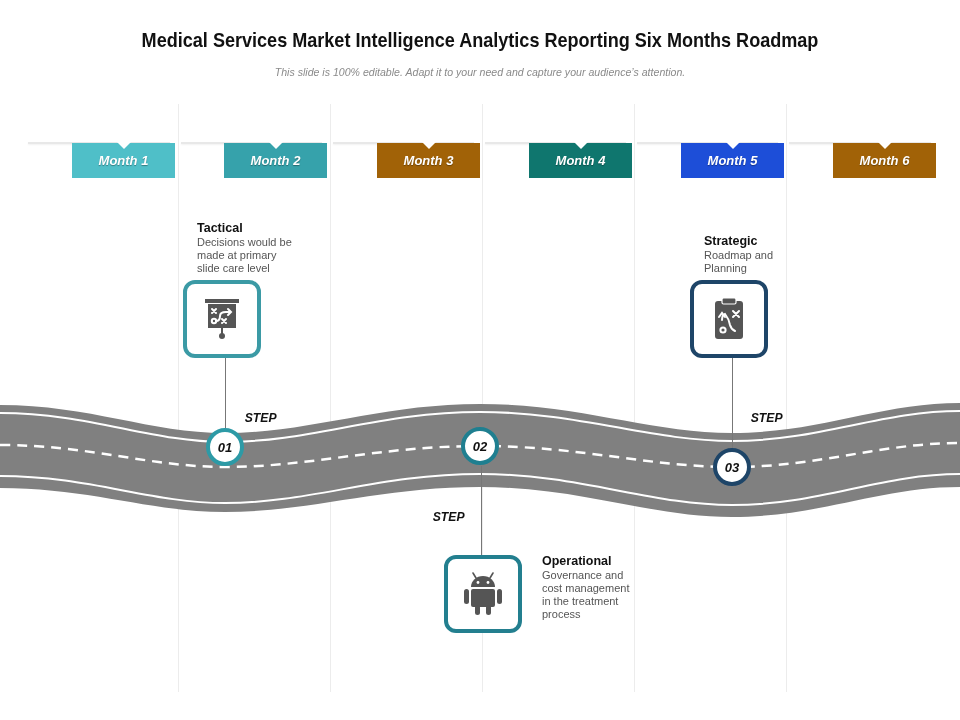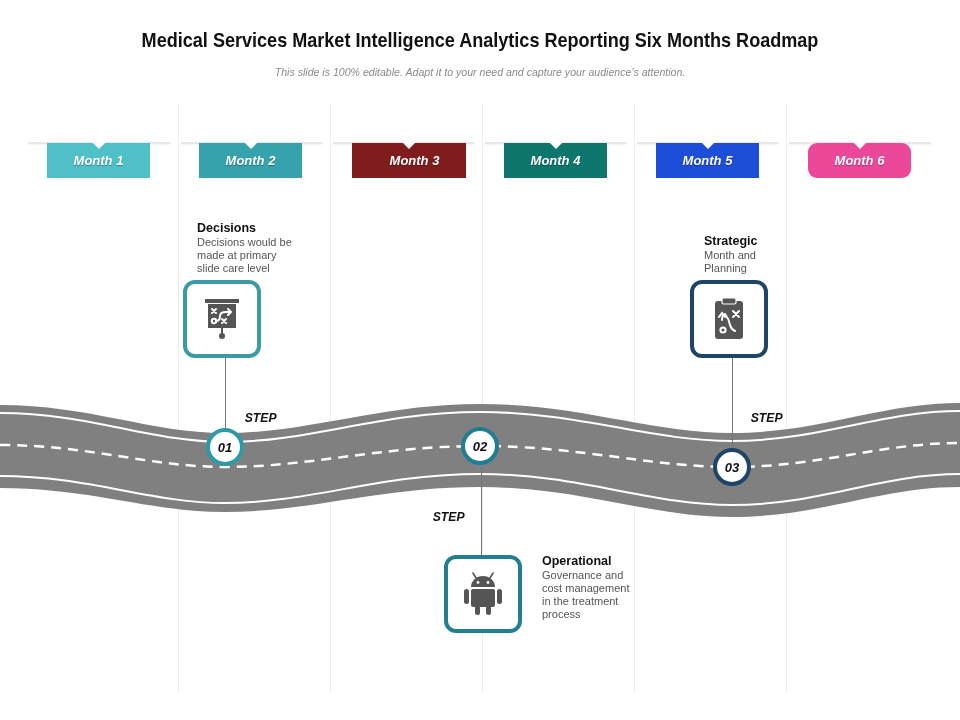--- a/index.html
+++ b/index.html
@@ -23,20 +23,21 @@
   }
   .hdr-line {
     position: absolute; top: 142px; height: 2px; background: #e8e8e8;
     box-shadow: 0 1px 2px rgba(0,0,0,0.06);
   }
   .month-tab {
     position: absolute; top: 143px; width: 103px; height: 35px;
     color: #fff; font-weight: bold; font-style: italic; font-size: 13px;
     display: flex; align-items: center; justify-content: center;
     text-shadow: 0 1px 1px rgba(0,0,0,0.35);
+    margin-left: 25px;
   }
   .month-tab .notch {
     position: absolute; top: -1px; left: 50%; margin-left: -7px;
     width: 0; height: 0; border-left: 7px solid transparent;
     border-right: 7px solid transparent; border-top: 7px solid #fff;
   }
   #road { position: absolute; left: 0; top: 0; }
   .step-label {
     position: absolute; font-weight: bold; font-style: italic; font-size: 13.5px;
     color: #111; transform: scaleX(0.9);
@@ -76,49 +77,49 @@
 <div class="hdr-line" style="left:789px;width:142px"></div>
 
 <div class="month-tab" style="left: 47px; background: rgb(79, 191, 200);">
     <span class="notch"></span>
     <span>Month 1</span>
   </div>
 <div class="month-tab" style="left: 199px; background: rgb(54, 162, 171);">
     <span class="notch"></span>
     <span>Month 2</span>
   </div>
-<div class="month-tab" style="left: 352px; background: #7f1d1d; padding-left: 11px;">
+<div class="month-tab" style="left: 352px; background: #a16207;">
     <span class="notch"></span>
     <span>Month 3</span>
   </div>
 <div class="month-tab" style="left: 504px; background: #0f766e;">
     <span class="notch"></span>
     <span>Month 4</span>
   </div>
 <div class="month-tab" style="left: 656px; background: #1d4ed8;">
     <span class="notch"></span>
     <span>Month 5</span>
   </div>
-<div class="month-tab" style="left: 808px; background: #ec4899; border-radius: 9px;">
+<div class="month-tab" style="left: 808px; background: #a16207;">
     <span class="notch"></span>
     <span>Month 6</span>
   </div>
 
 <svg id="road" width="960" height="720">
   <path id="road-body" fill="#808080" d="M0,405 C90,405 150,433 225,433 C310,433 380,404 480,404 C580,404 650,433 732,433 C820,433 880,403 960,403 L960,487 C880,487 820,517 732,517 C650,517 580,487 480,487 C380,487 310,512 225,512 C150,512 90,488 0,488 Z"></path>
   <path fill="none" stroke="#fff" stroke-width="2" d="M0,413 C90,413 150,442 225,442 C310,442 380,412 480,412 C580,412 650,441 732,441 C820,441 880,411 960,411"></path>
   <path fill="none" stroke="#fff" stroke-width="2" d="M0,476 C90,476 150,503 225,503 C310,503 380,474 480,474 C580,474 650,505 732,505 C820,505 880,474 960,474"></path>
   <path fill="none" stroke="#fff" stroke-width="2.5" stroke-dasharray="10,7" d="M0,445 C90,445 150,467 225,467 C310,467 380,446 480,446 C580,446 650,467 732,467 C820,467 880,443 960,443"></path>
 </svg>
 
 <div class="connector" style="left:225px;top:356px;height:92px"></div>
 <div class="connector" style="left:481px;top:466px;height:90px"></div>
 <div class="connector" style="left:732px;top:356px;height:92px"></div>
 
-<div class="stage-title" style="left:197px;top:221px">Decisions</div>
+<div class="stage-title" style="left:197px;top:221px">Tactical</div>
 <div class="stage-desc" style="left:197px;top:236px">
   <div>Decisions would be</div>
   <div>made at primary</div>
   <div>slide care level</div>
 </div>
 <div class="icon-box" style="left:183px;top:280px;border-color:#3b9aa5">
   <svg width="40" height="44" viewBox="0 0 40 44">
     <rect x="3" y="2" width="34" height="4" fill="#555"></rect>
     <rect x="6" y="7" width="28" height="24" fill="#555"></rect>
     <g stroke="#fff" stroke-width="2" fill="none" stroke-linecap="round">
@@ -158,21 +159,21 @@
 <div class="stage-title" style="left:542px;top:554px">Operational</div>
 <div class="stage-desc" style="left:542px;top:569px">
   <div>Governance and</div>
   <div>cost management</div>
   <div>in the treatment</div>
   <div>process</div>
 </div>
 
 <div class="stage-title" style="left:704px;top:234px">Strategic</div>
 <div class="stage-desc" style="left:704px;top:249px">
-  <div>Month and</div>
+  <div>Roadmap and</div>
   <div>Planning</div>
 </div>
 <div class="icon-box" style="left:690px;top:280px;border-color:#1e4568">
   <svg width="36" height="44" viewBox="0 0 36 44">
     <rect x="4" y="4" width="28" height="38" rx="3" fill="#555"></rect>
     <rect x="11" y="1" width="14" height="6" rx="1.5" fill="#555" stroke="#fff" stroke-width="1.2"></rect>
     <g stroke="#fff" stroke-width="2" fill="none" stroke-linecap="round">
       <path d="M22,14 L28,20 M28,14 L22,20"></path>
       <circle cx="12" cy="33" r="2.6"></circle>
       <path d="M11,23 Q11,18 14,17 Q18,22 19,28 Q20,32 24,34"></path>

